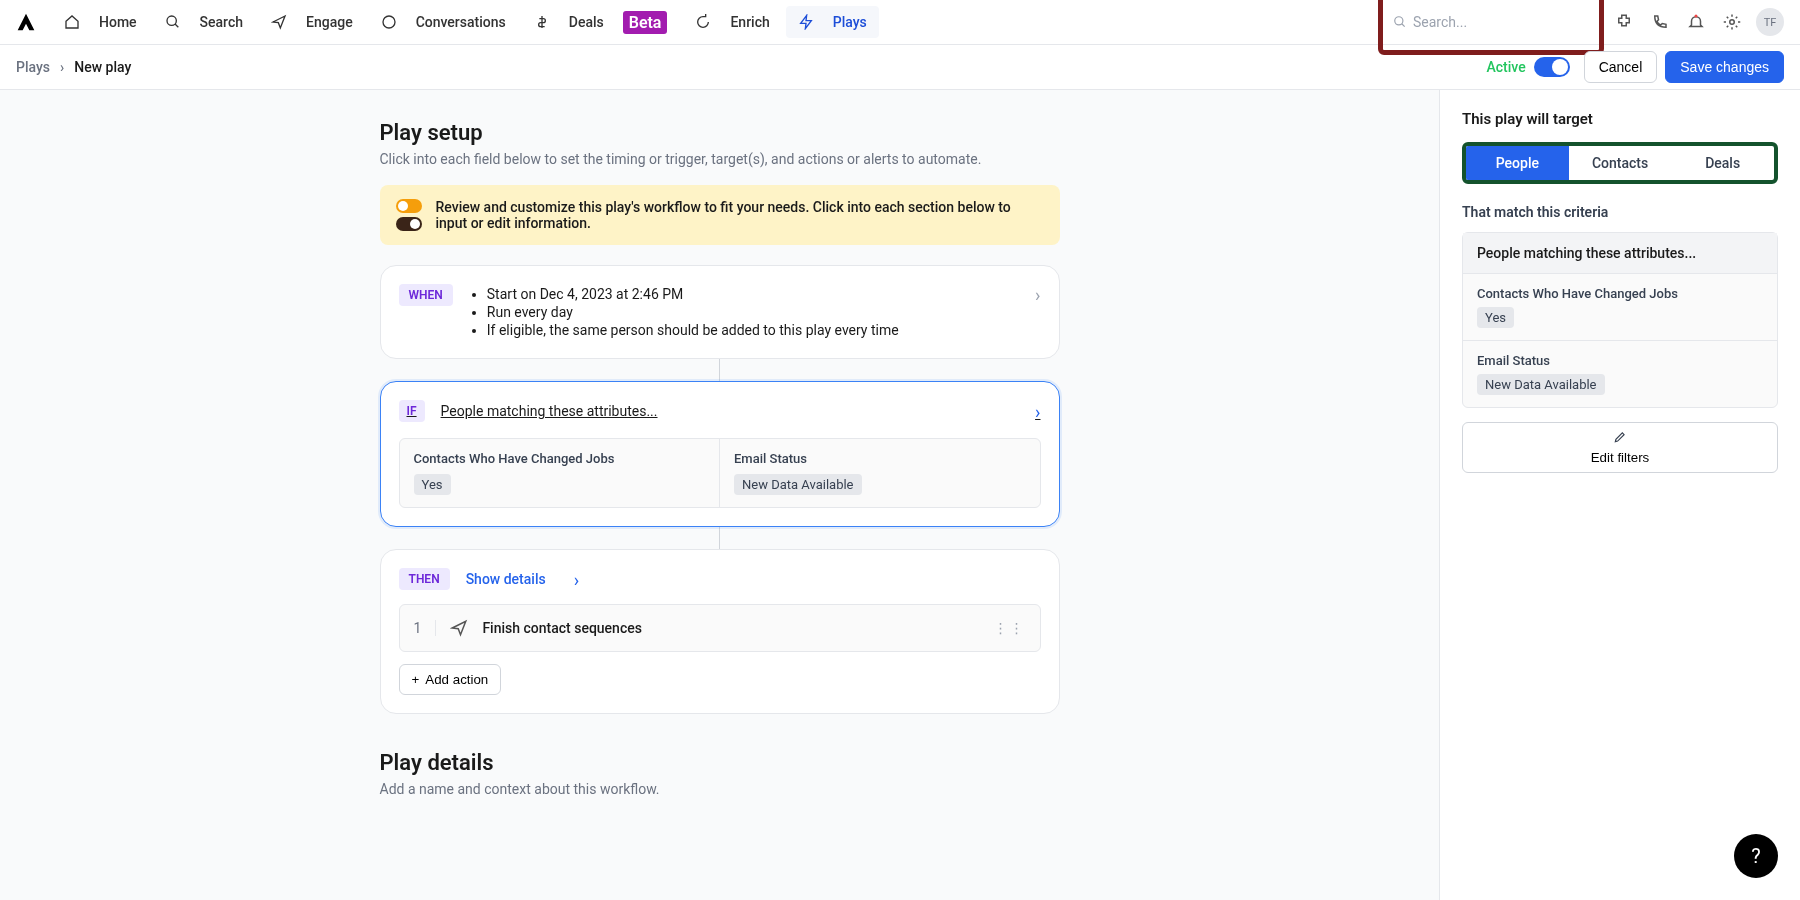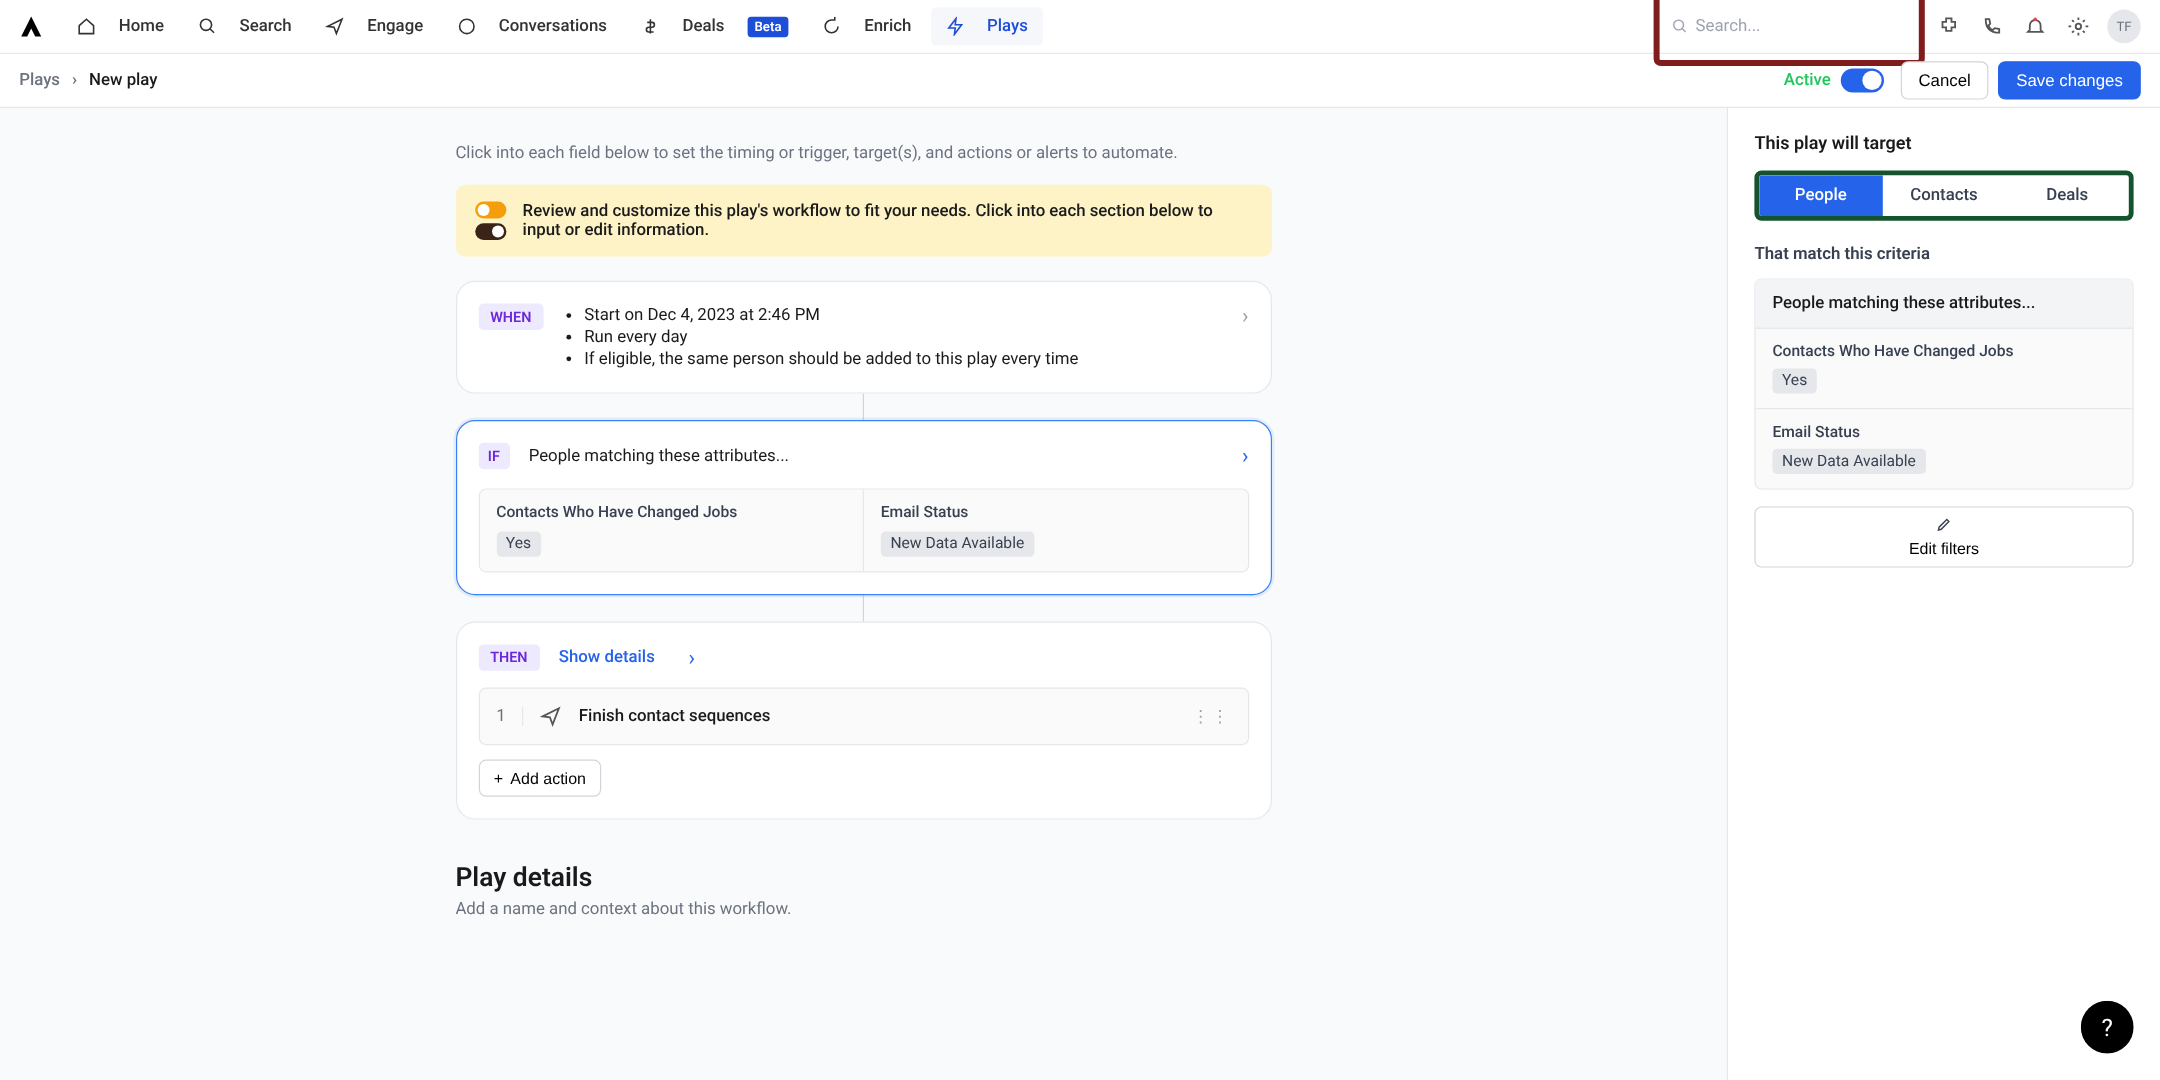--- a/index.html
+++ b/index.html
@@ -2,21 +2,21 @@
 <html><head>
 <meta charset="utf-8">
 <style>
 * { box-sizing: border-box; margin: 0; padding: 0; }
 body { font-family: -apple-system, BlinkMacSystemFont, "Segoe UI", Roboto, sans-serif; font-size: 14px; color: #1a1a1a; background: #fff; }
 .topnav { display: flex; align-items: center; height: 45px; border-bottom: 1px solid #e5e7eb; padding: 0 16px; gap: 4px; }
 .logo { width: 20px; height: 20px; margin-right: 12px; display:flex; align-items:center; justify-content:center;}
 .nav-item { display: flex; align-items: center; gap: 19px; padding: 8px 12px; cursor: pointer; font-weight: 500; color: #333; border-radius: 4px; }
 .nav-item.active { color: #1d4ed8; background: #f5f7fb; }
 .nav-icon { width: 16px; height: 16px; display: inline-flex; }
-.beta-badge { background: #1d4ed8; color: #fff; font-size: 11px; padding: 2px 6px; border-radius: 3px; font-weight: 600; }
+.beta-badge { background: #a21caf; color: #fff; font-size: 16px; padding: 2px 6px; border-radius: 3px; font-weight: 600; }
 .topnav-spacer { flex: 1; }
 .search-box { display: flex; align-items: center; gap: 6px; border: 5px solid #7f1d1d; border-radius: 6px; padding: 20px 10px; width: 226px; color: #9ca3af; }
 .top-icon { width: 32px; height: 32px; display: flex; align-items: center; justify-content: center; cursor: pointer; border-radius:50%; }
 .avatar { width: 28px; height: 28px; border-radius: 50%; background: #e5e7eb; display: flex; align-items: center; justify-content: center; font-size: 11px; color: #6b7280; margin-left:4px;}
 .subheader { display: flex; align-items: center; height: 45px; padding: 0 16px; border-bottom: 1px solid #e5e7eb; }
 .breadcrumb { display: flex; align-items: center; gap: 10px; color: #6b7280; font-weight: 500; }
 .breadcrumb .current { color: #1a1a1a; }
 .subheader-spacer { flex: 1; }
 .active-label { color: #22c55e; font-weight: 500; margin-right: 8px; }
 .toggle { width: 36px; height: 20px; background: #2563eb; border-radius: 999px; position: relative; margin-right: 14px; cursor:pointer;}
@@ -192,20 +192,21 @@
   <div class="subheader-spacer"></div>
   <span class="active-label">Active</span>
   <div class="toggle"></div>
   <button class="btn">Cancel</button>
   <button class="btn primary">Save changes</button>
 </div>
 
 <div class="main-layout">
   <div class="center-col">
     <div class="center-inner">
+      <div class="section-title">Play setup</div>
       <div class="section-sub">Click into each field below to set the timing or trigger, target(s), and actions or alerts to automate.</div>
 
       <div class="info-banner">
         <div class="banner-icons">
           <div class="mini-toggle orange"></div>
           <div class="mini-toggle dark"></div>
         </div>
         <div class="banner-text">Review and customize this play's workflow to fit your needs. Click into each section below to input or edit information.</div>
       </div>
 
@@ -219,21 +220,21 @@
               <li>If eligible, the same person should be added to this play every time</li>
             </ul>
           </div>
           <span class="chevron">›</span>
         </div>
       </div>
 
       <div class="connector"></div>
 
       <div class="card selected">
-        <div class="card-row" style="align-items:center;">
+        <div class="card-row" style="align-items:center;text-decoration:underline;">
           <span class="tag if">IF</span>
           <div class="card-content">People matching these attributes...</div>
           <span class="chevron blue">›</span>
         </div>
         <div class="criteria-grid">
           <div class="criteria-cell">
             <div class="criteria-label">Contacts Who Have Changed Jobs</div>
             <span class="chip">Yes</span>
           </div>
           <div class="criteria-cell">

